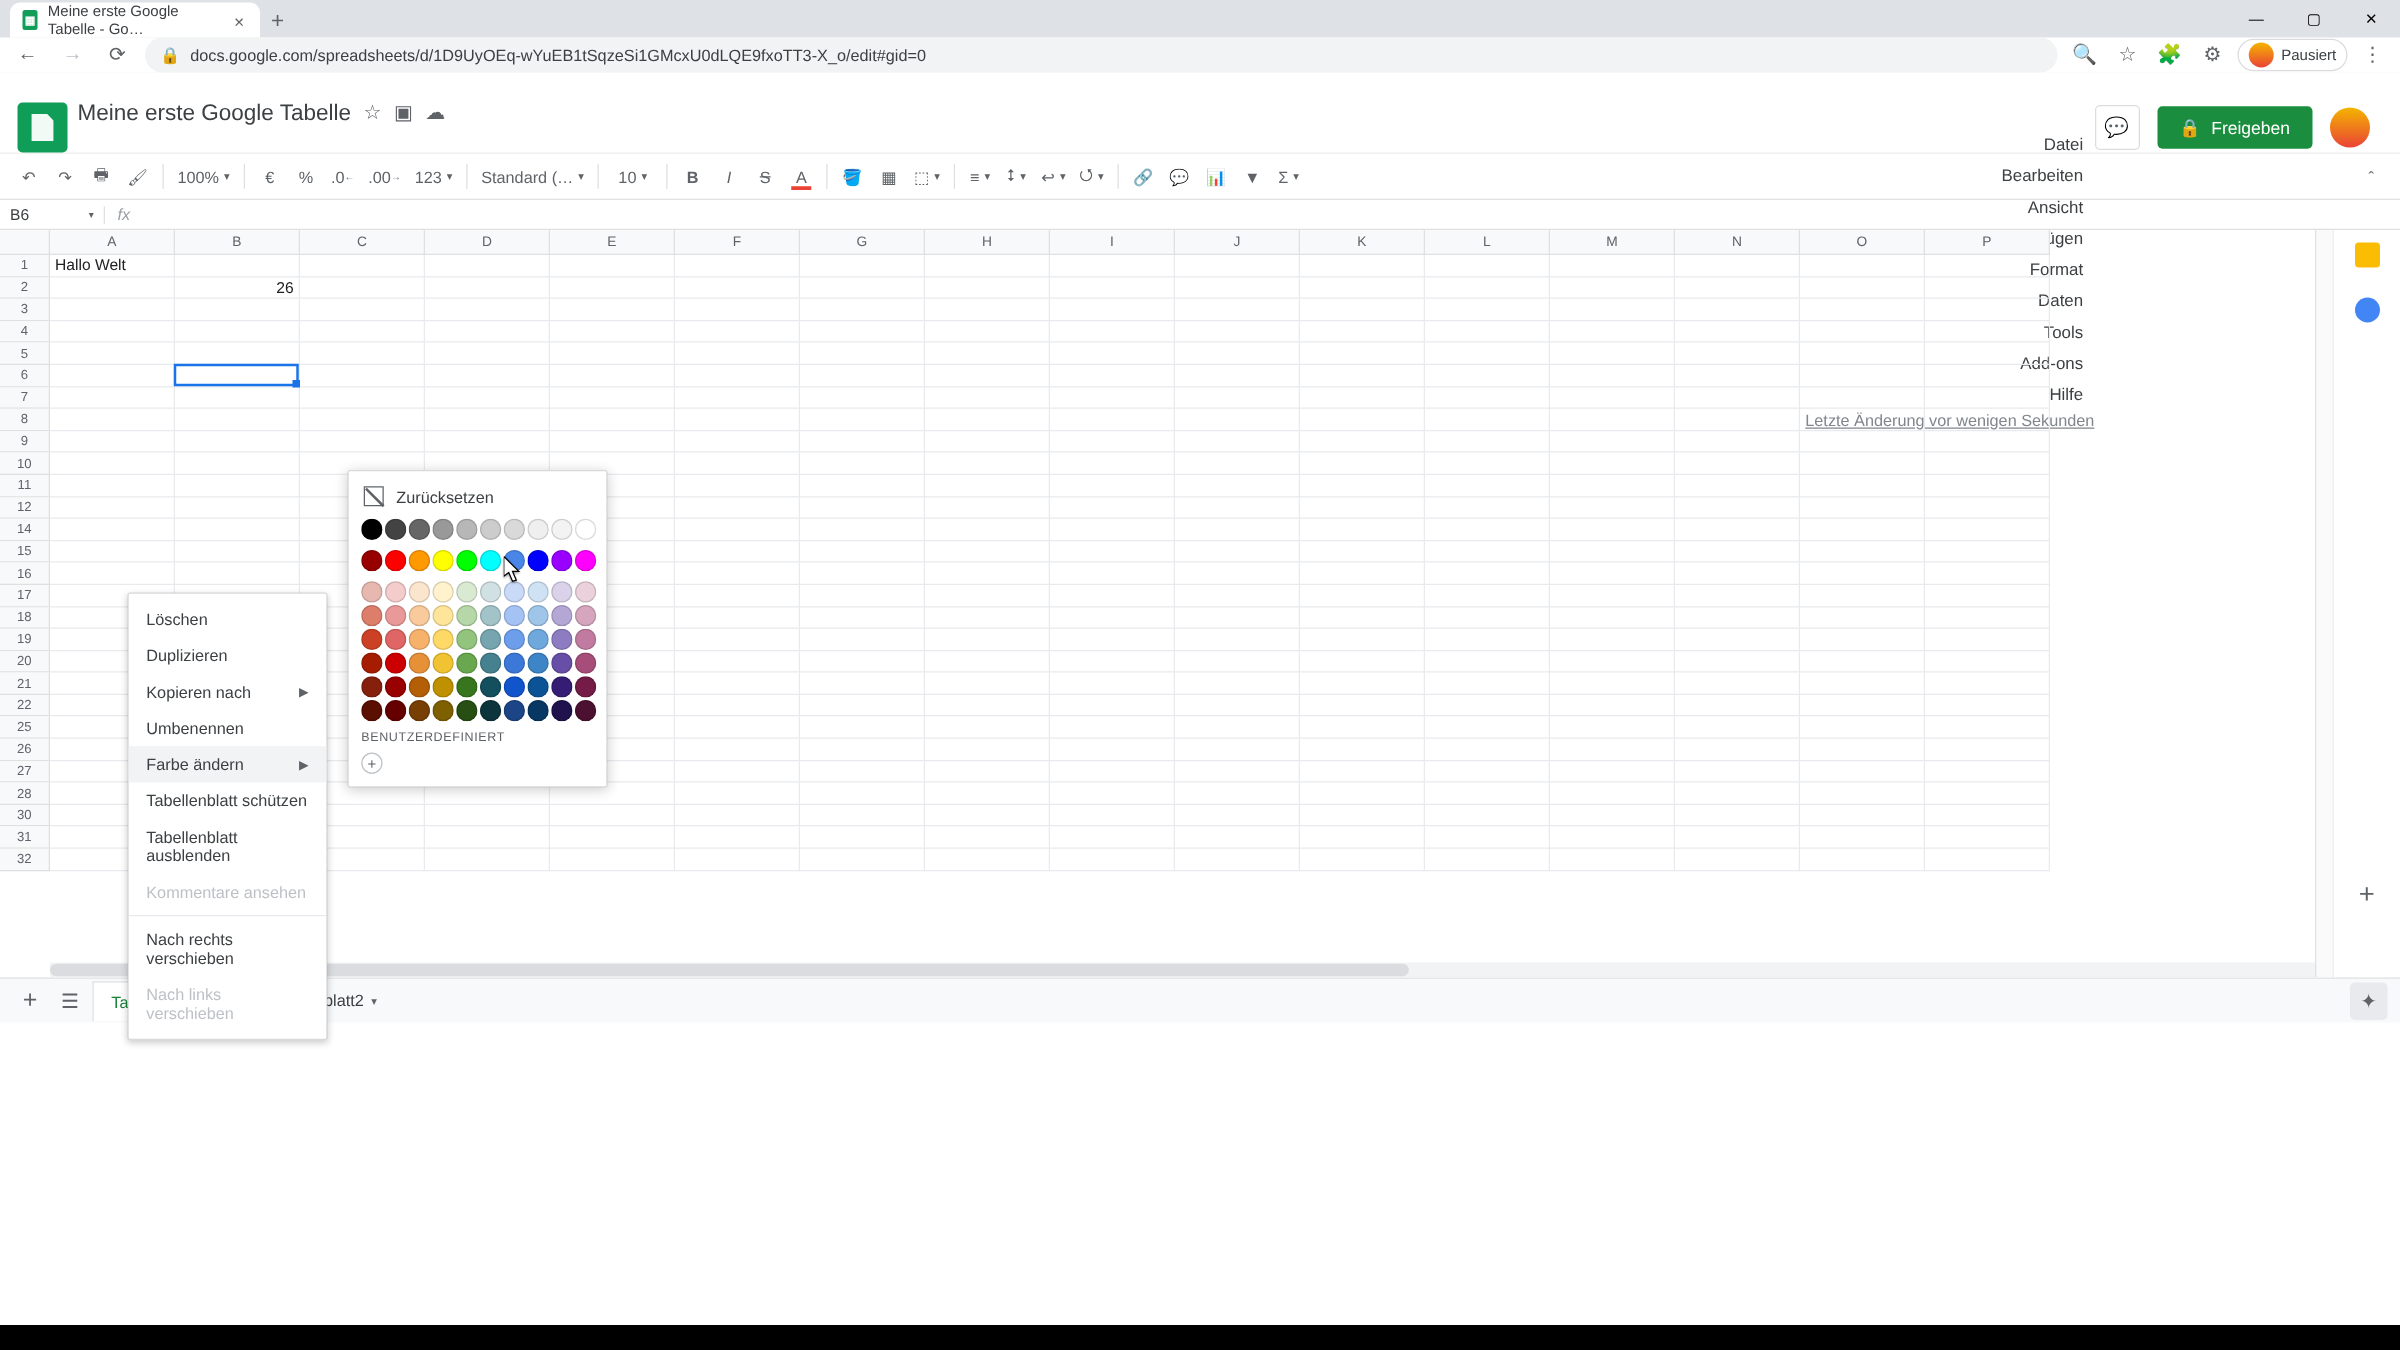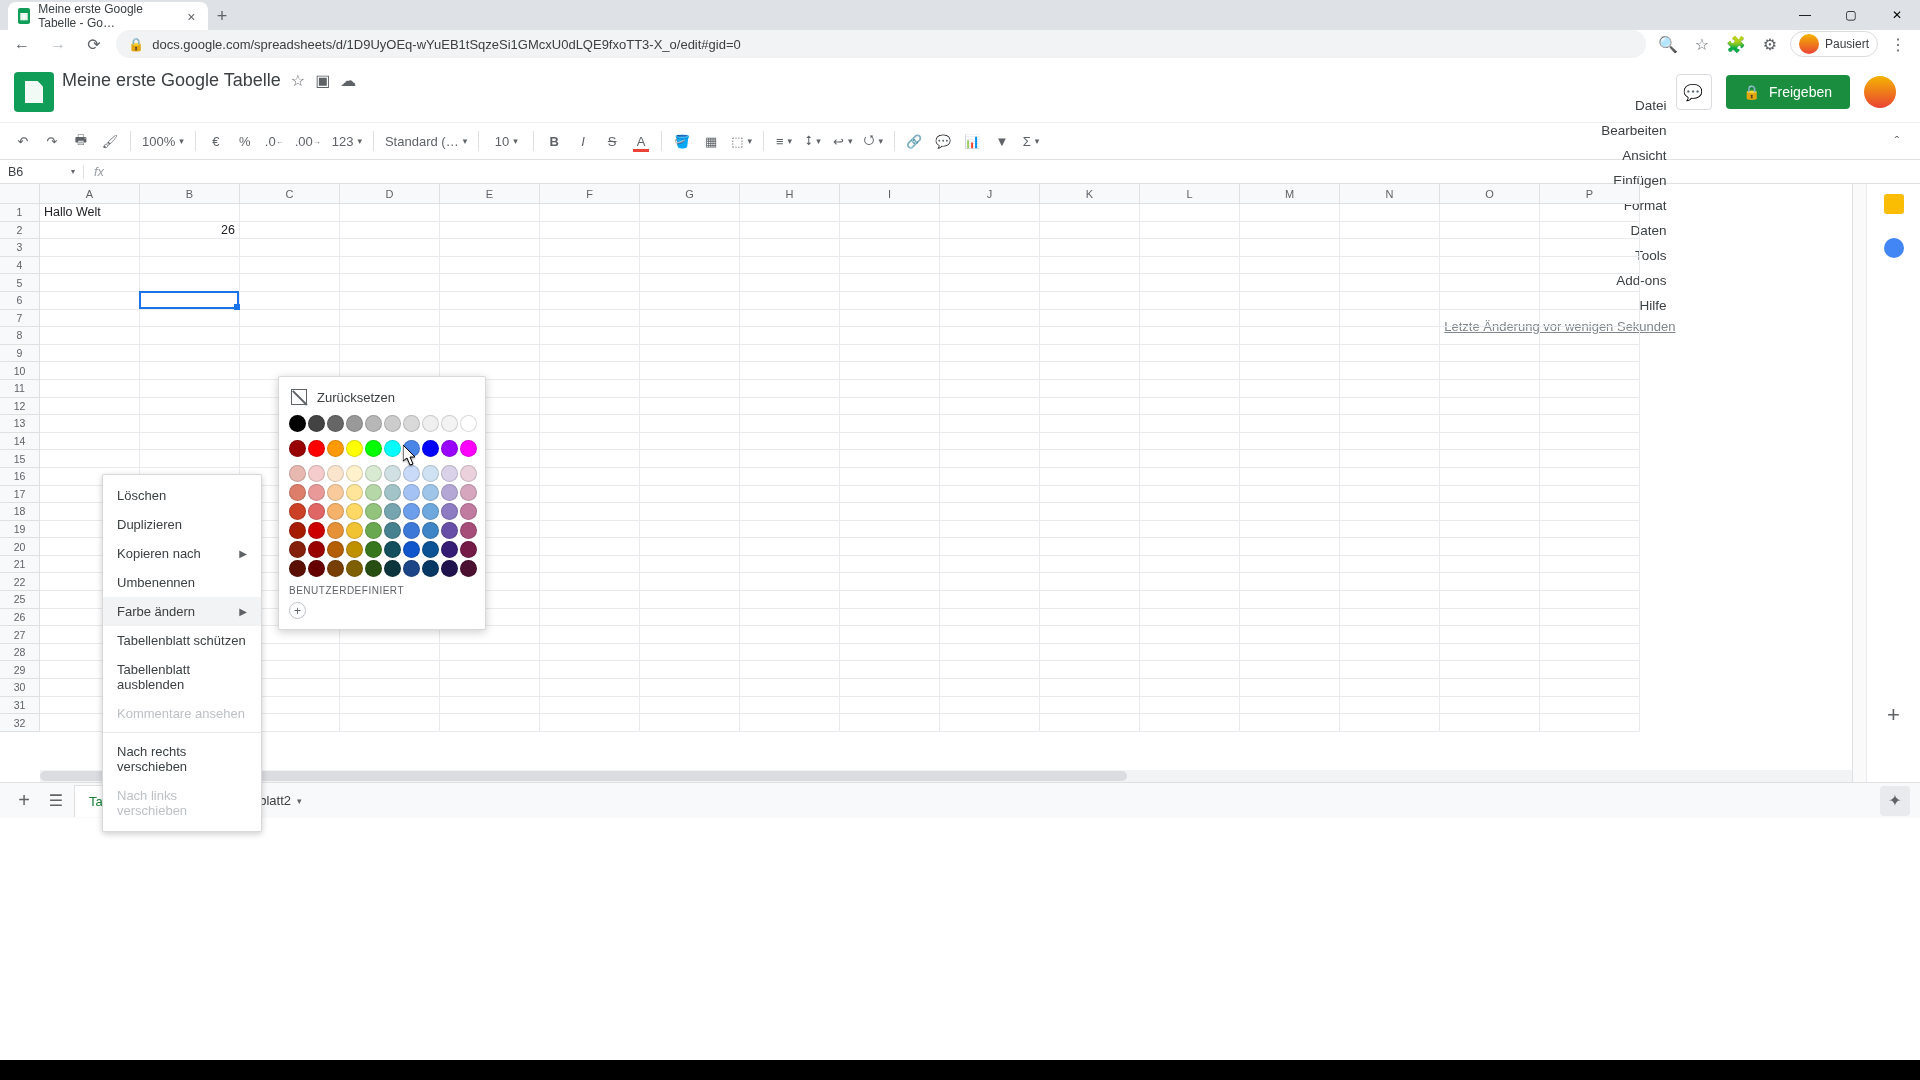--- a/index.html
+++ b/index.html
@@ -19,21 +19,21 @@
   .nav-btn { width: 28px; height: 28px; display: flex; align-items: center; justify-content: center; color: #5f6368; border-radius: 50%; }
   .nav-btn.disabled { color: #bdc1c6; }
   .url-input-wrap { flex: 1; background: #f1f3f4; border-radius: 14px; height: 28px; display: flex; align-items: center; padding: 0 12px; gap: 8px; color: #3c4043; font-size: 13px; }
   .lock { color: #5f6368; }
   .url-right { display: flex; align-items: center; gap: 6px; }
   .url-icon { width: 28px; height: 28px; display: flex; align-items: center; justify-content: center; color: #5f6368; }
   .paused-pill { display: flex; align-items: center; gap: 6px; border: 1px solid #dadce0; border-radius: 14px; padding: 2px 8px; font-size: 12px; color: #3c4043; }
   .avatar-tiny { width: 20px; height: 20px; border-radius: 50%; background: linear-gradient(#f4b400,#ea4335); }
 
   
-  .app-header { background: #fff; padding: 8px 10px 0 10px; height: 64px; display: flex; align-items: flex-start; }
+  .app-header { background: #fff; padding: 18px 10px 0 10px; height: 64px; display: flex; align-items: flex-start; }
   .sheets-logo { width: 40px; height: 40px; background: #0f9d58; border-radius: 4px; margin: 6px 8px 0 4px; display: flex; align-items: center; justify-content: center; position: relative; }
   .sheets-logo::after { content:""; position:absolute; width: 18px; height: 22px; background:#fff; opacity:.95; clip-path: polygon(0 0,70% 0,100% 25%,100% 100%,0 100%); }
   .doc-area { flex: 1; }
   .doc-title-row { display: flex; align-items: center; gap: 10px; height: 28px; }
   .doc-title { font-size: 18px; color: #3c4043; }
   .title-icn { color: #5f6368; font-size: 16px; }
   .menu-row { display: flex; align-items: flex-end; gap: 2px; height: 28px; flex-direction: column; }
   .menu-item { padding: 4px 9px; font-size: 13.5px; color: #3c4043; border-radius: 4px; }
   .last-edit { color: #80868b; font-size: 13px; margin-left: 10px; text-decoration: underline; }
   .header-right { display: flex; align-items: center; gap: 14px; padding-right: 14px; margin-top: 8px; }
@@ -495,39 +495,20 @@
           <div class="cell"></div>
           <div class="cell"></div>
           <div class="cell"></div>
           <div class="cell"></div>
           <div class="cell"></div>
           <div class="cell"></div>
           <div class="cell"></div>
           <div class="cell"></div>
         </div>
         <div class="row">
-          <div class="row-h">13</div>
-          <div class="cell"></div>
-          <div class="cell"></div>
-          <div class="cell"></div>
-          <div class="cell"></div>
-          <div class="cell"></div>
-          <div class="cell"></div>
-          <div class="cell"></div>
-          <div class="cell"></div>
-          <div class="cell"></div>
-          <div class="cell"></div>
-          <div class="cell"></div>
-          <div class="cell"></div>
-          <div class="cell"></div>
-          <div class="cell"></div>
-          <div class="cell"></div>
-          <div class="cell"></div>
-        </div>
-        <div class="row">
           <div class="row-h">14</div>
           <div class="cell"></div>
           <div class="cell"></div>
           <div class="cell"></div>
           <div class="cell"></div>
           <div class="cell"></div>
           <div class="cell"></div>
           <div class="cell"></div>
           <div class="cell"></div>
           <div class="cell"></div>
@@ -743,39 +724,20 @@
           <div class="cell"></div>
           <div class="cell"></div>
           <div class="cell"></div>
           <div class="cell"></div>
           <div class="cell"></div>
           <div class="cell"></div>
           <div class="cell"></div>
         </div>
         <div class="row">
           <div class="row-h">28</div>
-          <div class="cell"></div>
-          <div class="cell"></div>
-          <div class="cell"></div>
-          <div class="cell"></div>
-          <div class="cell"></div>
-          <div class="cell"></div>
-          <div class="cell"></div>
-          <div class="cell"></div>
-          <div class="cell"></div>
-          <div class="cell"></div>
-          <div class="cell"></div>
-          <div class="cell"></div>
-          <div class="cell"></div>
-          <div class="cell"></div>
-          <div class="cell"></div>
-          <div class="cell"></div>
-        </div>
-        <div class="row">
-          <div class="row-h">29</div>
           <div class="cell"></div>
           <div class="cell"></div>
           <div class="cell"></div>
           <div class="cell"></div>
           <div class="cell"></div>
           <div class="cell"></div>
           <div class="cell"></div>
           <div class="cell"></div>
           <div class="cell"></div>
           <div class="cell"></div>

